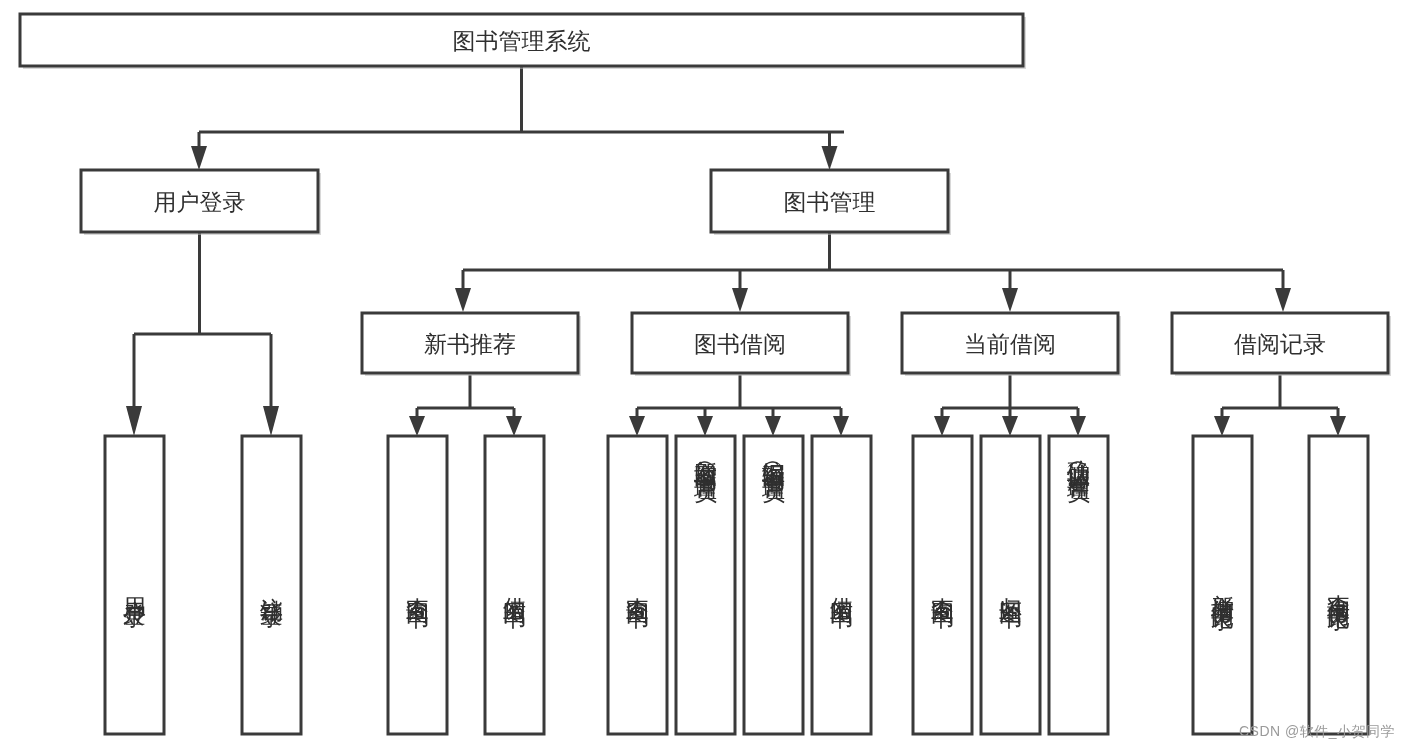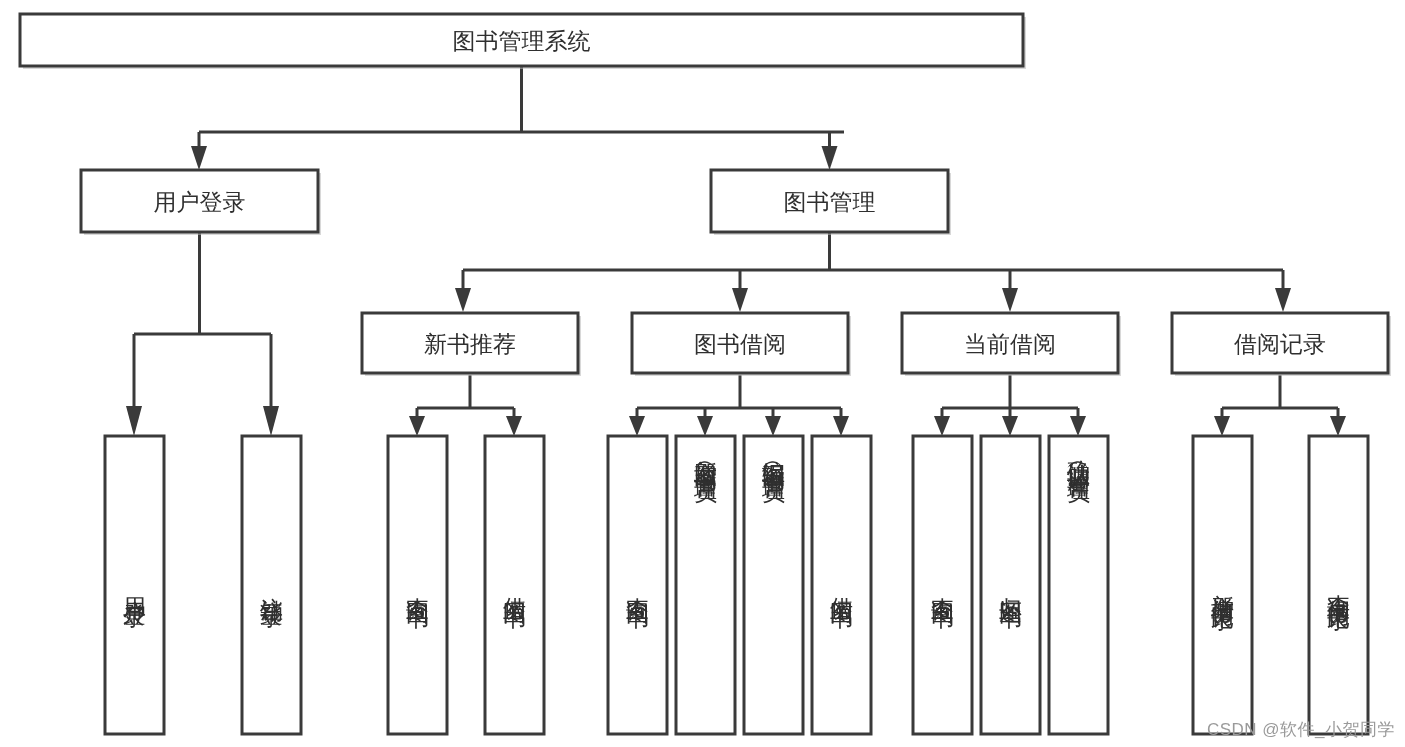--- a/index.html
+++ b/index.html
@@ -74,21 +74,21 @@
     position: absolute;
     display: flex;
     align-items: center;
     justify-content: center;
     overflow: hidden;
   }
   .watermark {
     position: absolute;
     right: 10px;
     bottom: 6px;
-    font-size: 17px;
+    font-size: 14px;
     color: #9a9a9a;
     font-family: "Liberation Sans", "DejaVu Sans", sans-serif;
     letter-spacing: 0.5px;
     white-space: nowrap;
   }
 </style>
 </head>
 <body>
 
 <div id="diagram-root">

